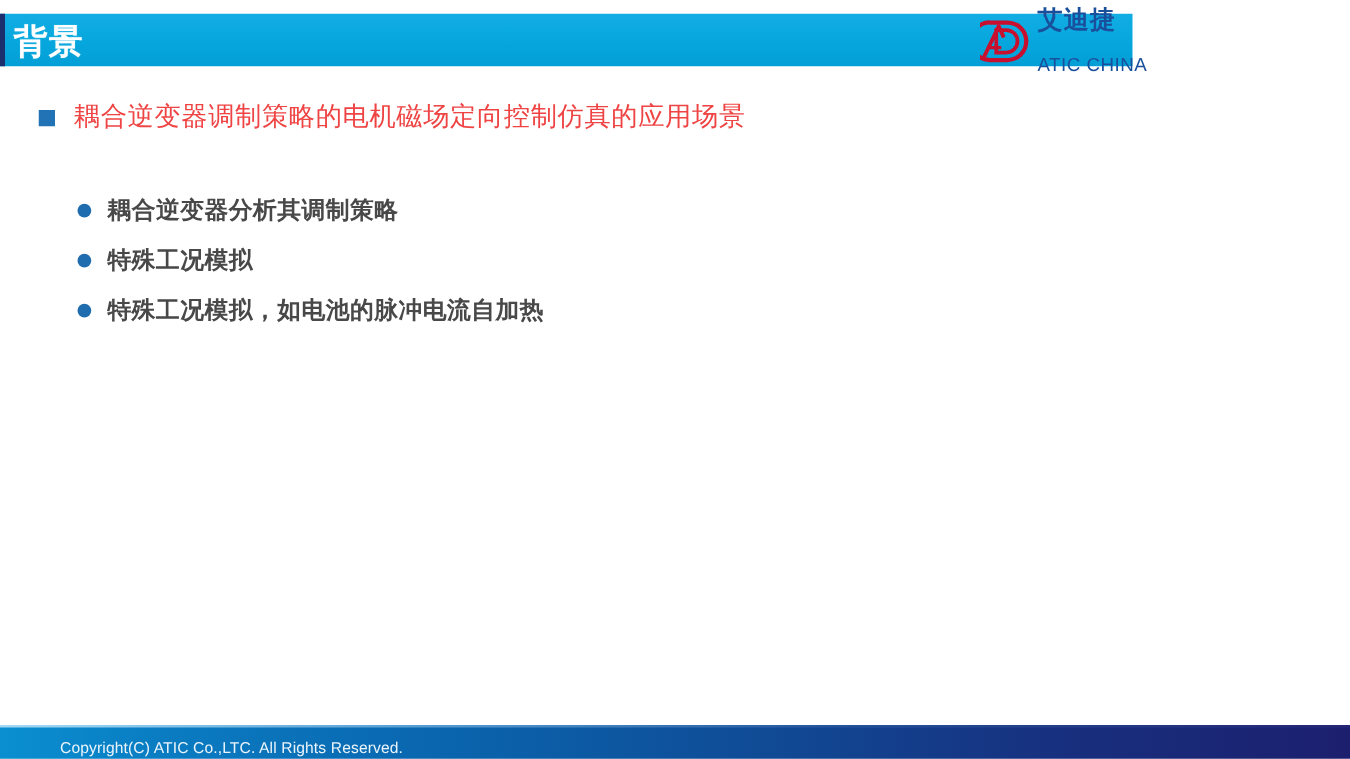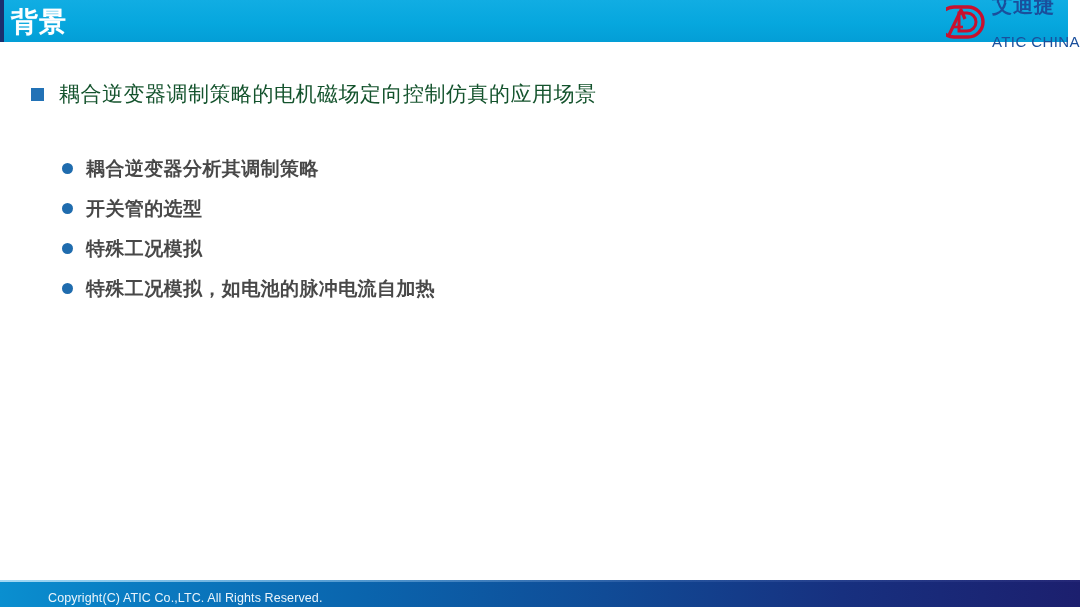--- a/index.html
+++ b/index.html
@@ -19,22 +19,22 @@
   .slide {
     position: absolute;
     inset: 0;
     background: #ffffff;
   }
 
   
   .header-bar {
     position: absolute;
     left: 0;
-    top: 0;
-    width: 1068px;
+    top: 11px;
+    width: 906px;
     height: 42px;
     background: linear-gradient(180deg, #11ade3 0%, #06a7de 55%, #039ed6 100%);
   }
   .header-accent {
     position: absolute;
     left: 0;
     top: 0;
     width: 4px;
     height: 42px;
     background: #1b2f6e;
@@ -111,21 +111,21 @@
   }
   .sq-bullet {
     width: 13px;
     height: 13px;
     background: #2272b6;
     flex: 0 0 auto;
     margin-top: 10px;
   }
   .level1-text {
     font-size: 21px;
-    color: #14532d;
+    color: #ef4444;
     line-height: 32px;
     letter-spacing: 0.5px;
     white-space: nowrap;
   }
 
   .level2-list {
     position: absolute;
     left: 62px;
     top: 112px;
     display: flex;
@@ -226,24 +226,20 @@
       <span class="level1-text">耦合逆变器调制策略的电机磁场定向控制仿真的应用场景</span>
     </div>
 
     <div class="level2-list">
 
       <div class="level2">
         <span class="dot-bullet"></span>
         <span class="level2-text">耦合逆变器分析其调制策略</span>
       </div>
 
-      <div class="level2">
-        <span class="dot-bullet"></span>
-        <span class="level2-text">开关管的选型</span>
-      </div>
 
       <div class="level2">
         <span class="dot-bullet"></span>
         <span class="level2-text">特殊工况模拟</span>
       </div>
 
       <div class="level2">
         <span class="dot-bullet"></span>
         <span class="level2-text">特殊工况模拟，如电池的脉冲电流自加热</span>
       </div>

